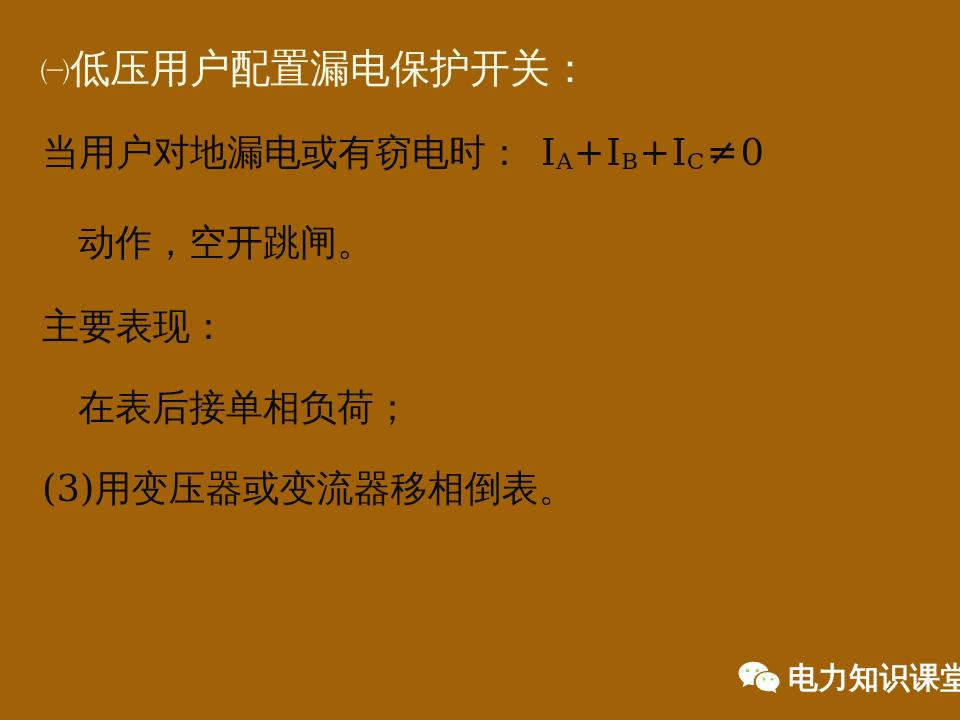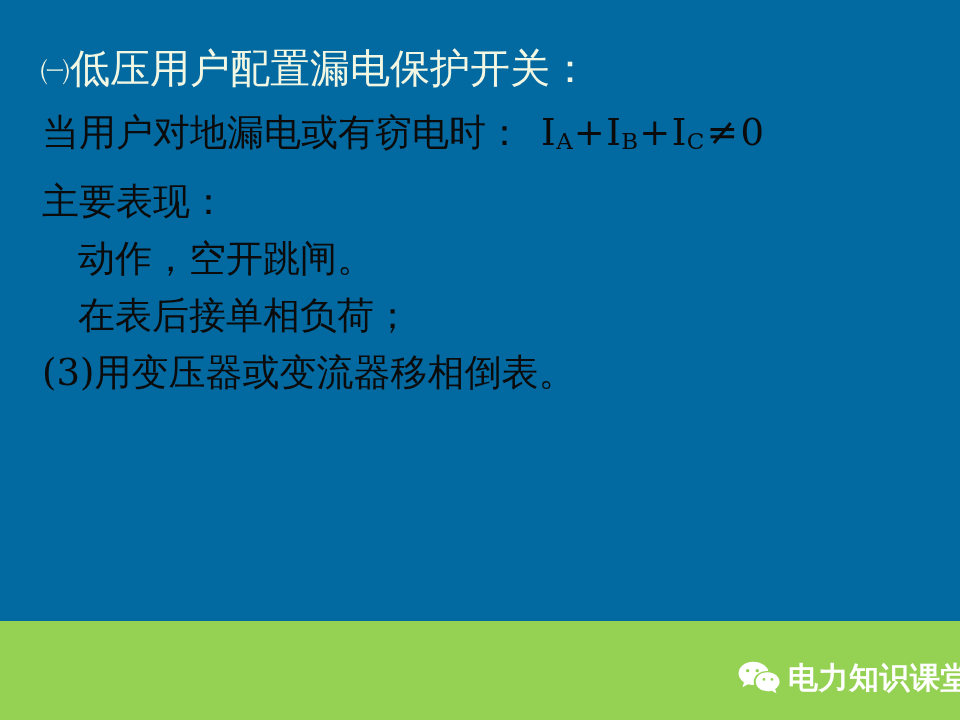--- a/index.html
+++ b/index.html
@@ -11,22 +11,22 @@
     width: 960px;
     height: 720px;
     overflow: hidden;
     background: #95d254;
     font-family: "DejaVu Sans", "Liberation Sans", sans-serif;
   }
 
   #slide {
     position: relative;
     width: 960px;
-    height: 621px;
-    background: #0369a1;
+    height: 720px;
+    background: #a16207;
     box-sizing: border-box;
   }
 
   
   .slide-title {
     position: absolute;
     left: 40px;
     top: 44px;
     width: 880px;
     color: #f2f7e3;
@@ -39,26 +39,26 @@
   }
   .slide-title .enum {
     font-size: 30px;
     vertical-align: 2px;
   }
 
   
   .body-block {
     position: absolute;
     left: 42px;
-    top: 104px;
+    top: 112px;
     width: 890px;
     color: #0b0b0b;
     font-family: "DejaVu Serif", "Liberation Serif", serif;
     font-size: 37px;
-    line-height: 57px;
+    line-height: 81px;
     font-weight: 400;
   }
 
   .para {
     margin: 0;
     padding: 0;
     white-space: nowrap;
   }
   .para.gap-top {
     margin-top: 3px;
@@ -126,23 +126,23 @@
 
   <div class="slide-title">
     <span class="enum">㈠</span><span>低压用户配置漏电保护开关：</span>
   </div>
 
   <div class="body-block">
 
     <p class="para"><span>当用户对地漏电或有窃电时：</span><span class="lead-space"></span><span class="formula"><span class="var">I<sub>A</sub></span><span class="op">+</span><span class="var">I<sub>B</sub></span><span class="op">+</span><span class="var">I<sub>C</sub></span><span class="neq">≠</span><span>0</span></span></p>
 
 
+    <p class="para indent-1">动作，空开跳闸。</p>
+
     <p class="para gap-top">主要表现：</p>
-
-    <p class="para indent-1">动作，空开跳闸。</p>
 
 
     <p class="para indent-1">在表后接单相负荷；</p>
 
 
     <p class="para">(3)用变压器或变流器移相倒表。</p>
 
   </div>
 
   <div class="watermark">

